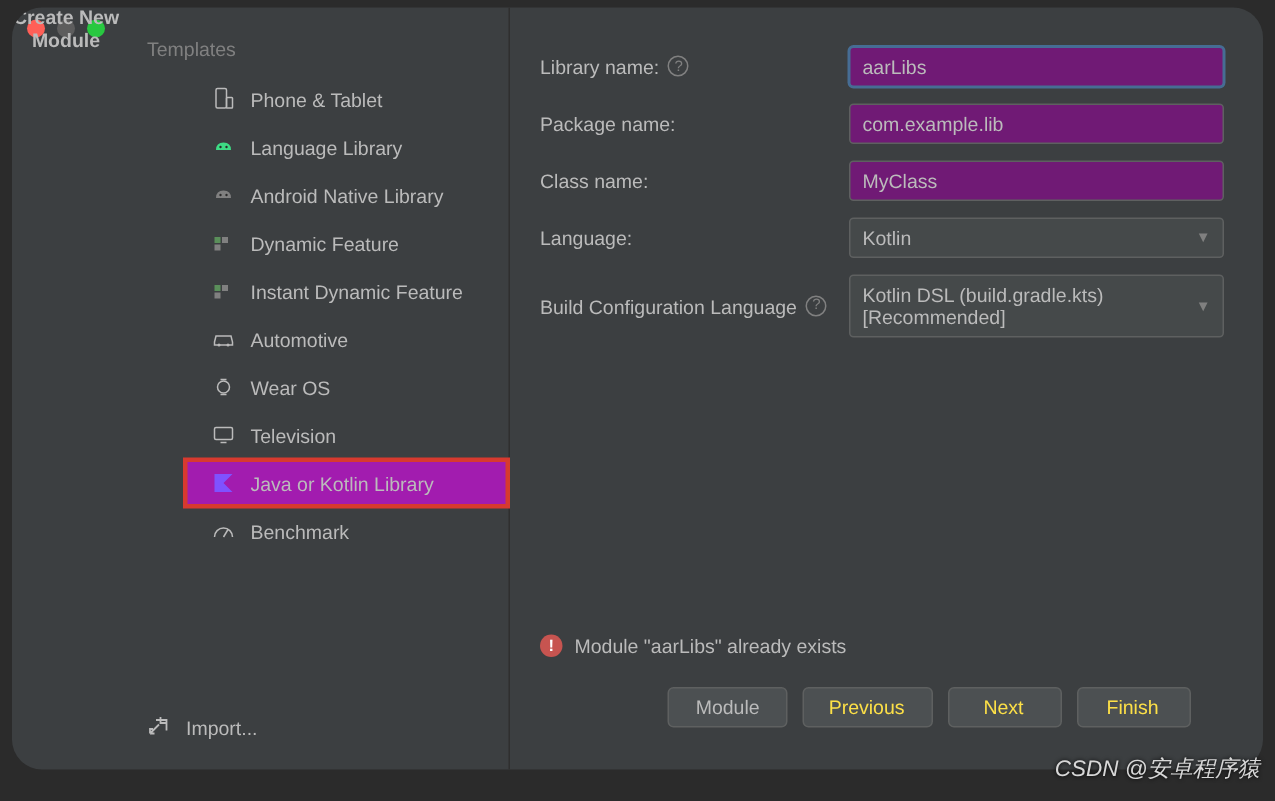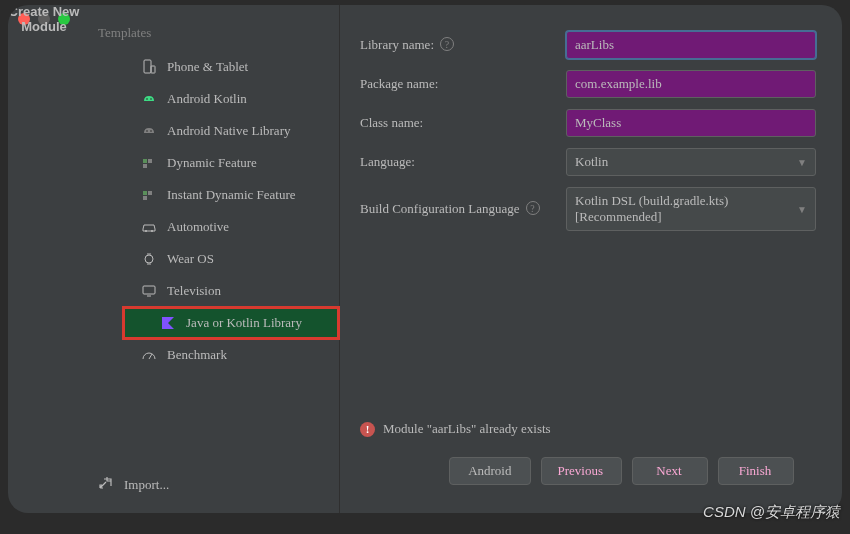--- a/index.html
+++ b/index.html
@@ -5,41 +5,41 @@
     * { margin: 0; padding: 0; box-sizing: border-box; }
     body { width: 850px; height: 534px; background: #2b2b2b; font-family: -apple-system, "Segoe UI", sans-serif; font-size: 13px; color: #bbbbbb; overflow: hidden; position: relative; }
     .dialog { width: 834px; height: 508px; margin: 5px auto; background: #3c3f41; border-radius: 20px; display: flex; flex-direction: row; overflow: hidden; }
     .titlebar { height: 28px; display: flex; align-items: center; position: relative; padding: 0 10px; }
     .traffic { display: flex; gap: 8px; }
     .dot { width: 12px; height: 12px; border-radius: 50%; }
     .dot.r { background: #ff5f57; }
     .dot.y { background: #5d5d5d; }
     .dot.g { background: #28c840; }
     .title { position: absolute; left: 0; right: 0; text-align: center; color: #bbbbbb; font-weight: 600; font-size: 13px; }
-    .body { flex: 1; display: flex; font-family: Liberation Serif, serif; }
+    .body { flex: 1; display: flex; }
     .sidebar { width: 260px; border-right: 1px solid #2f2f2f; padding: 20px 0 10px 0; display: flex; flex-direction: column; }
     .sidebar-header { color: #808080; padding: 0 18px 10px; font-size: 13px; }
     .template-list { flex: 1; margin-left: 43px; }
     .template-item { display: flex; align-items: center; gap: 10px; padding: 8px 18px; color: #bbbbbb; cursor: pointer; }
-    .template-item.selected { background: #14532d; outline: 3px solid #d73a2f; outline-offset: -2px; justify-content: center; }
+    .template-item.selected { background: #a21caf; outline: 3px solid #d73a2f; outline-offset: -2px; }
     .template-item .ico { width: 16px; height: 16px; display: flex; align-items: center; justify-content: center; flex-shrink: 0; }
     .import-row { padding: 8px 18px; display: flex; align-items: center; gap: 10px; margin-top: 20px; }
     .form { flex: 1; padding: 26px 26px 14px 20px; display: flex; flex-direction: column; }
     .form-row { display: flex; align-items: center; margin-bottom: 11px; }
     .form-label { width: 206px; color: #bbbbbb; display: flex; align-items: flex-start; gap: 6px; }
     .help-icon { width: 14px; height: 14px; border: 1px solid #808080; border-radius: 50%; color: #808080; font-size: 10px; display: inline-flex; align-items: center; justify-content: center; }
     .text-input { flex: 1; background: #701a75; border: 1px solid #5e6060; color: #bbbbbb; padding: 5px 8px; font-size: 13px; border-radius: 3px; font-family: inherit; }
     .text-input.focused { border: 1px solid #466d94; box-shadow: 0 0 0 1px #466d94; }
     .select { flex: 1; background: #45494a; border: 1px solid #5e6060; color: #bbbbbb; padding: 5px 8px; font-size: 13px; border-radius: 3px; display: flex; justify-content: space-between; align-items: center; }
     .select .arrow { font-size: 10px; color: #808080; }
     .error-row { display: flex; align-items: center; gap: 8px; margin-top: auto; color: #bbbbbb; padding: 8px 0; }
     .err-ico { width: 15px; height: 15px; border-radius: 50%; background: #c75450; color: #fff; font-size: 11px; font-weight: bold; display: flex; align-items: center; justify-content: center; }
     .footer { display: flex; justify-content: flex-end; gap: 10px; padding: 12px 22px 14px; }
     .btn { background: #4c5052; border: 1px solid #5e6060; color: #bbbbbb; padding: 5px 18px; border-radius: 4px; font-size: 13px; min-width: 76px; text-align: center; }
-    .btn.disabled { color: #f9a8d4; padding-left: 16px; }
+    .btn.disabled { color: #fde047; padding-left: 16px; }
     .watermark { position: absolute; bottom: 12px; right: 10px; color: #d8d8d8; font-size: 15px; text-shadow: 0 0 3px #000; pointer-events: none; font-style: italic; }
   </style>
 </head>
 <body>
 
 <div class="dialog">
   <div class="titlebar">
     <div class="traffic">
       <div class="dot r"></div>
       <div class="dot y"></div>
@@ -62,21 +62,21 @@
             <span>Phone &amp; Tablet</span>
           </div>
           <div class="template-item">
             <span class="ico">
               <svg width="16" height="16" viewBox="0 0 16 16">
                 <path d="M3 10 Q3 5 8 5 Q13 5 13 10 Z" fill="#3ddc84"></path>
                 <circle cx="6" cy="8" r="0.8" fill="#2b2b2b"></circle>
                 <circle cx="10" cy="8" r="0.8" fill="#2b2b2b"></circle>
               </svg>
             </span>
-            <span>Android Kotlin</span>
+            <span>Language Library</span>
           </div>
           <div class="template-item">
             <span class="ico">
               <svg width="16" height="16" viewBox="0 0 16 16">
                 <path d="M3 10 Q3 5 8 5 Q13 5 13 10 Z" fill="#808080"></path>
                 <circle cx="6" cy="8" r="0.8" fill="#2b2b2b"></circle>
                 <circle cx="10" cy="8" r="0.8" fill="#2b2b2b"></circle>
               </svg>
             </span>
             <span>Android Native Library</span>
@@ -188,21 +188,21 @@
           <span class="arrow">▼</span>
         </div>
       </div>
 
       <div class="error-row">
         <span class="err-ico">!</span>
         <span>Module "aarLibs" already exists</span>
       </div>
 
       <div class="footer">
-        <div class="btn">Android</div>
+        <div class="btn">Module</div>
         <div class="btn disabled">Previous</div>
         <div class="btn disabled">Next</div>
         <div class="btn disabled">Finish</div>
       </div>
     </div>
   </div>
 </div>
 
 <div class="watermark">CSDN @安卓程序猿</div>
 

